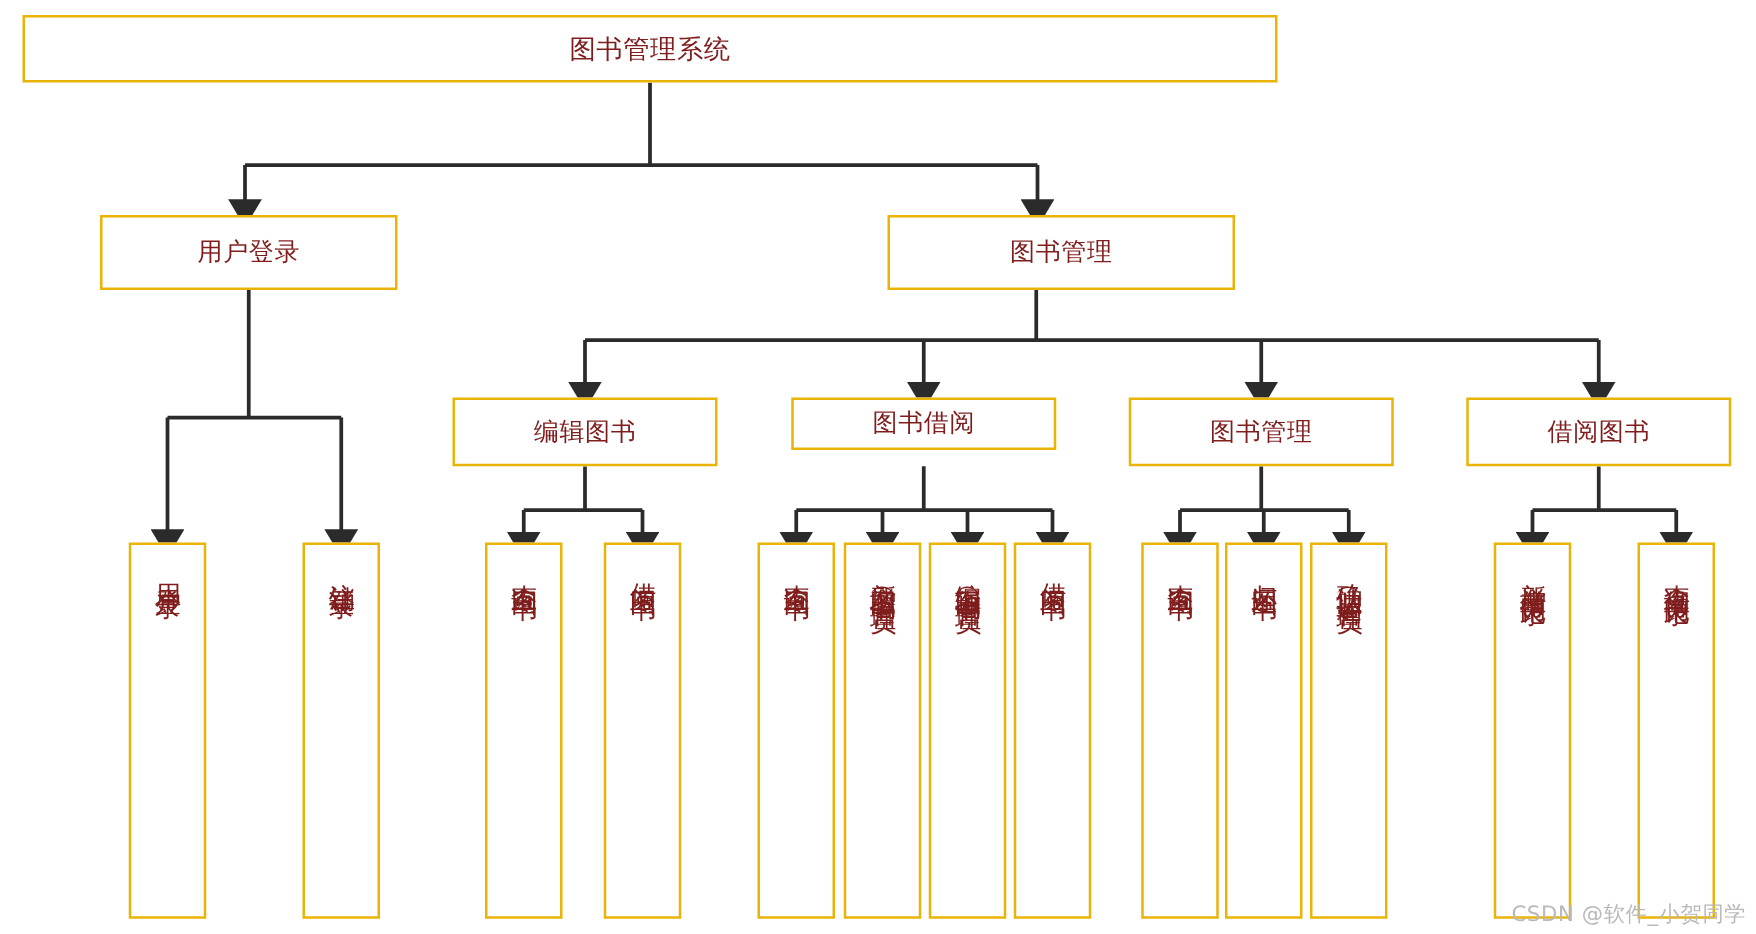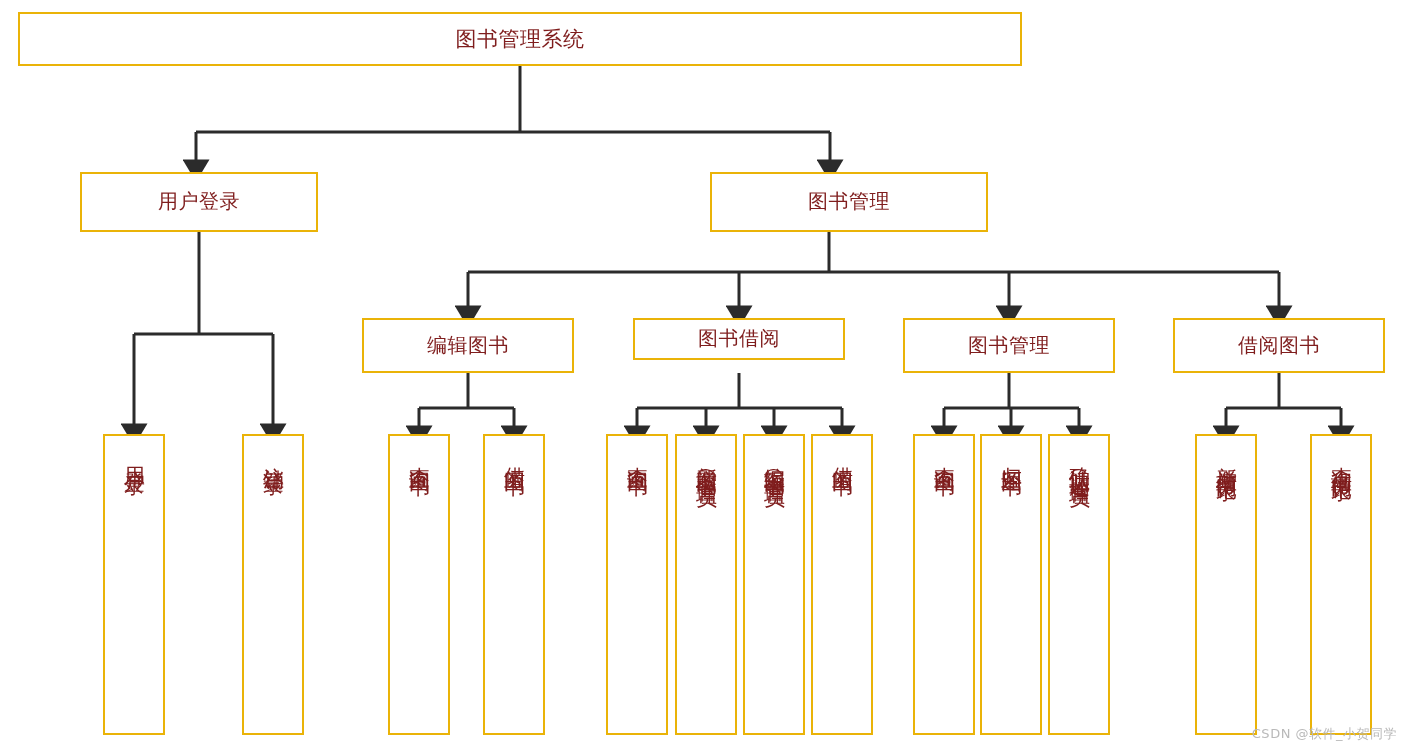--- a/index.html
+++ b/index.html
@@ -61,21 +61,21 @@
     text-orientation: upright;
     font-size: 21px;
     letter-spacing: 3px;
     line-height: 1;
     white-space: nowrap;
   }
   #watermark {
     position: absolute;
     right: 8px;
     bottom: 4px;
-    font-size: 13px;
+    font-size: 17px;
     color: #b9b9b9;
     letter-spacing: 0.5px;
     white-space: nowrap;
     pointer-events: none;
   }
 </style>
 </head>
 <body>
 
 <div id="diagram-root">

